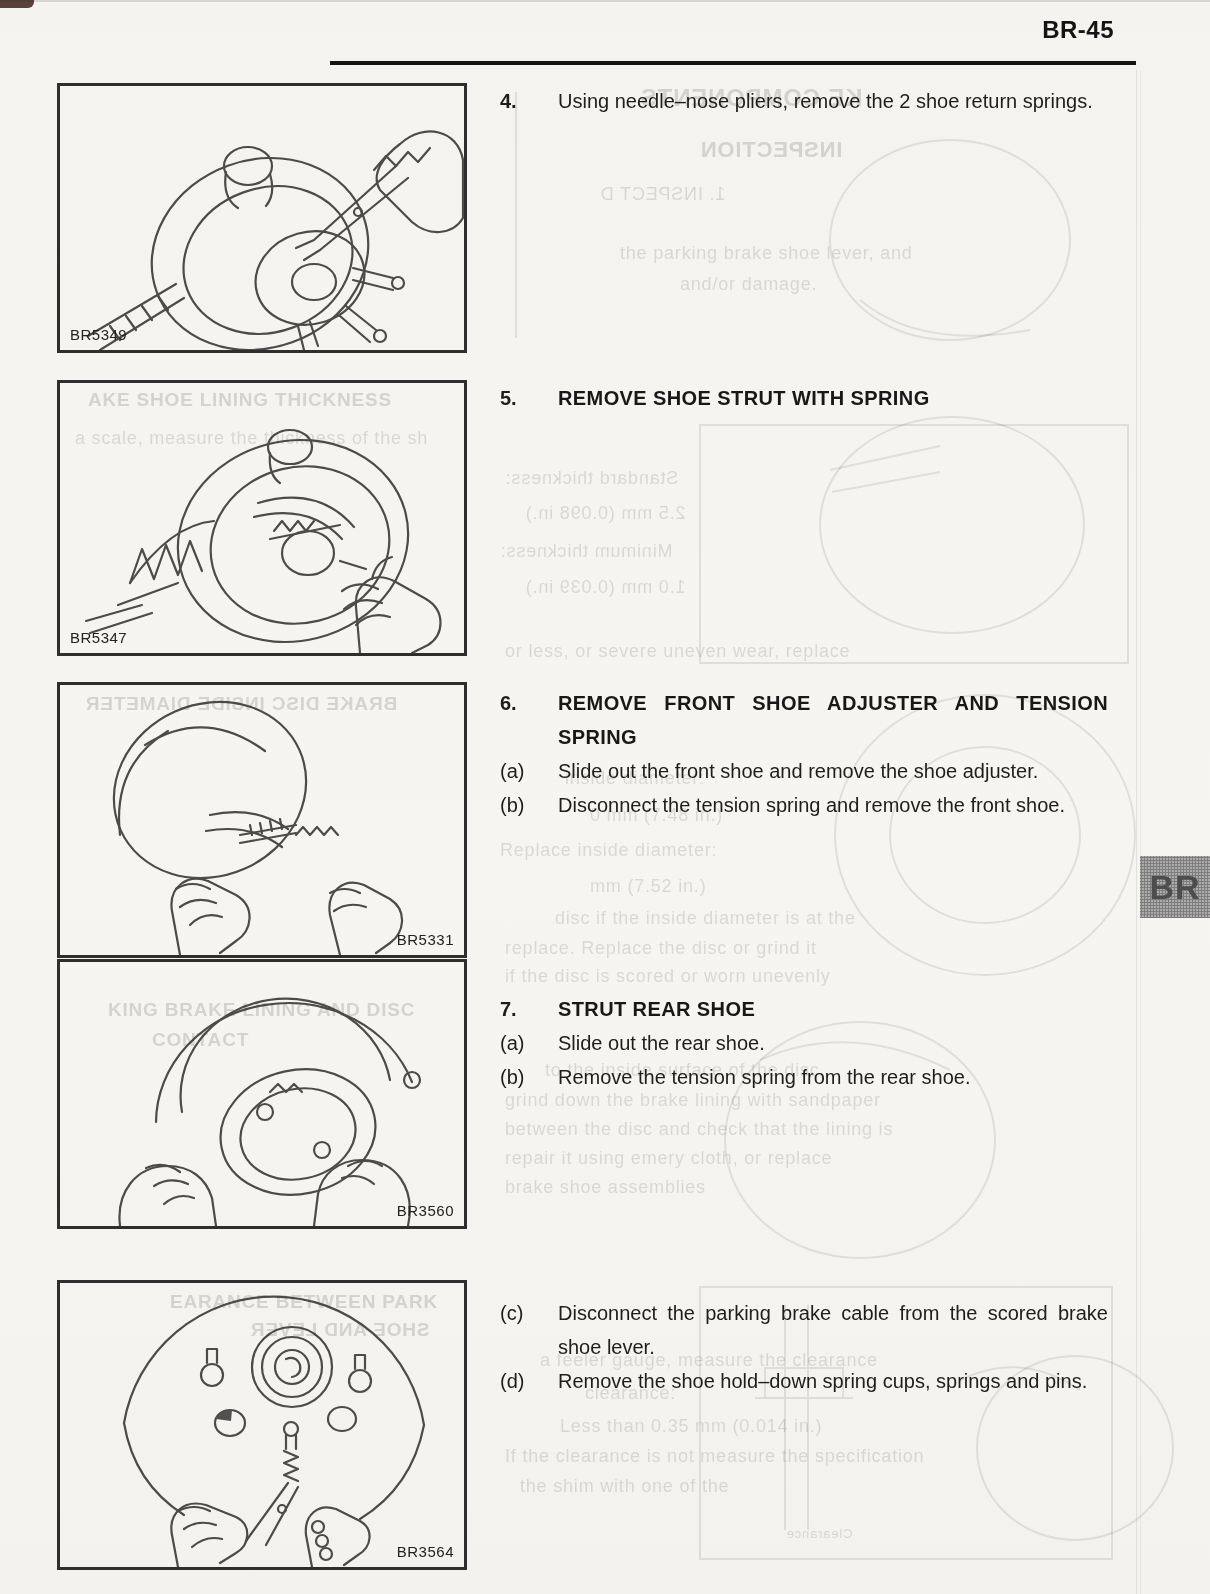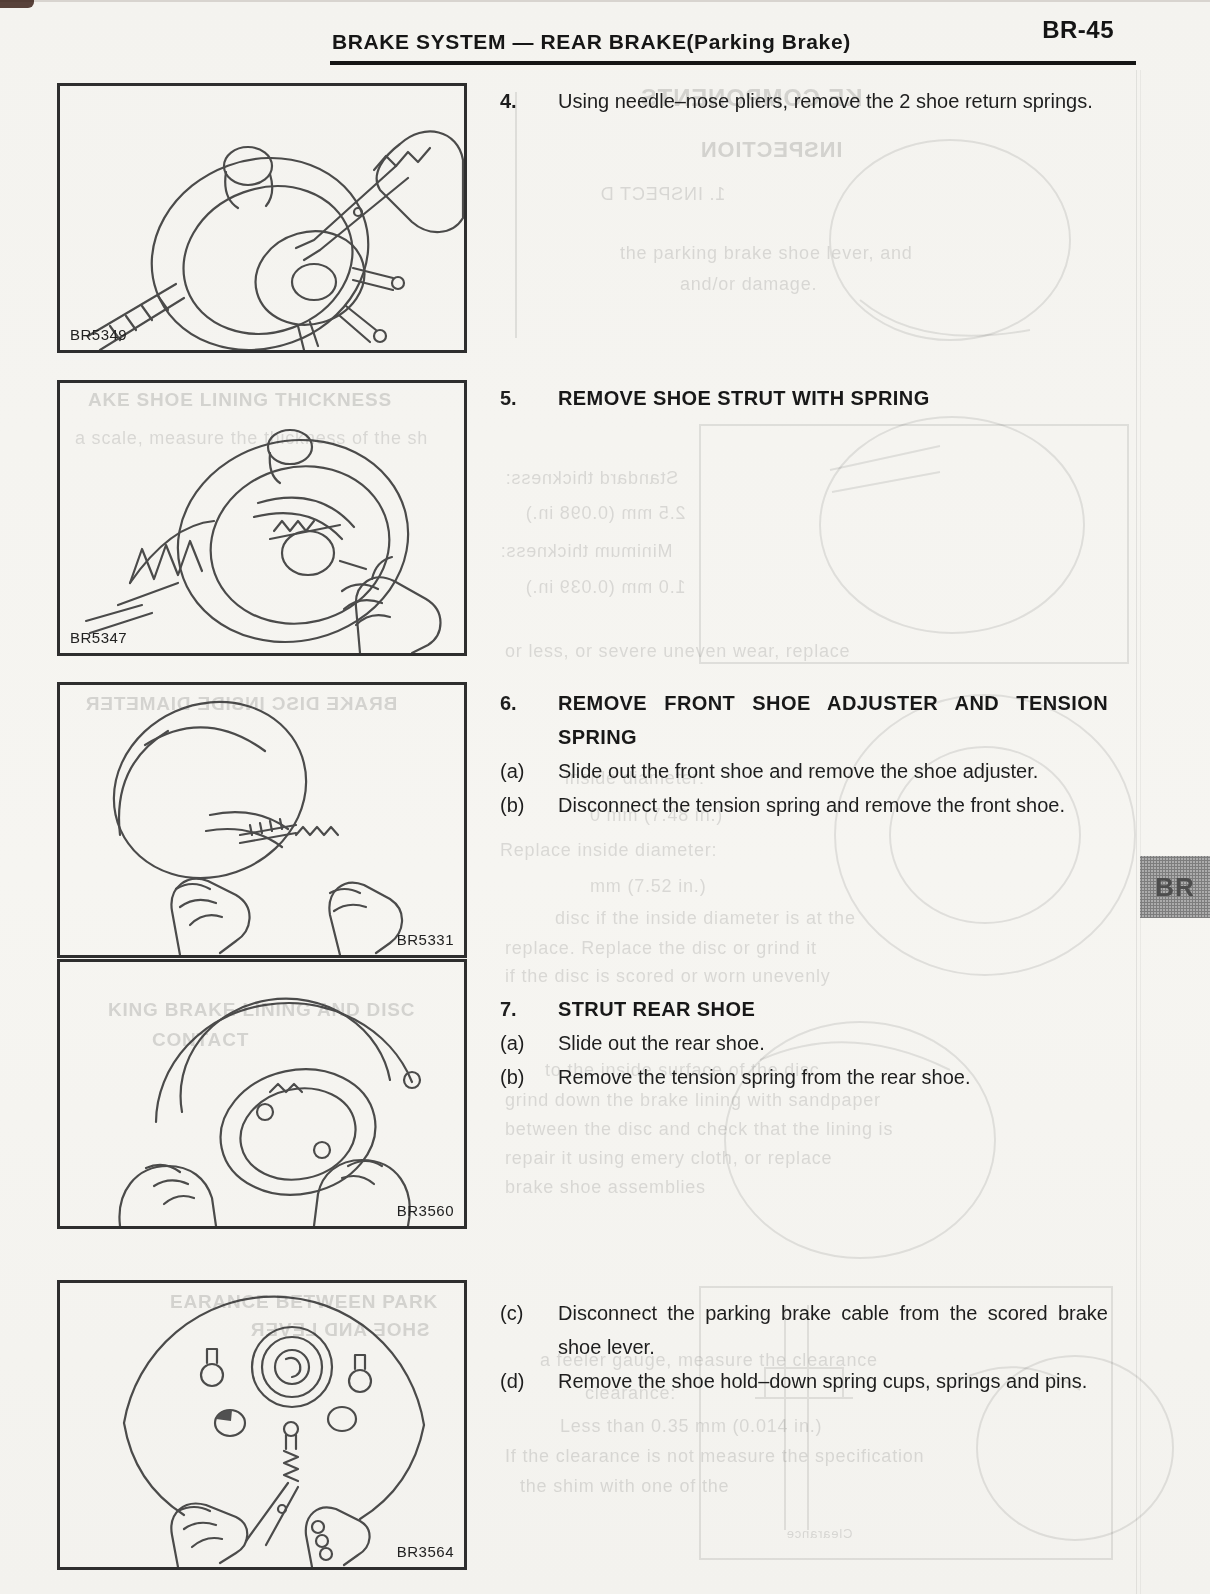--- a/index.html
+++ b/index.html
@@ -34,21 +34,21 @@
   .stitle{width:550px;font-weight:bold;font-size:20px;line-height:34px;text-align:justify;letter-spacing:.4px;color:#181818;}
   .sbody{width:550px;font-size:20px;line-height:34px;text-align:justify;color:#1e1e1e;}
 
   
   .brtab{
     position:absolute;right:0;top:856px;width:70px;height:62px;
     background-color:#acacac;
     background-image:radial-gradient(rgba(120,120,120,.9) 1px, transparent 1.1px);
     background-size:3px 3px;
     display:flex;align-items:center;justify-content:center;
-    font-weight:bold;font-size:26px;color:#4d4d4d;letter-spacing:1px;
+    font-weight:bold;font-size:34px;color:#4d4d4d;letter-spacing:1px;
   }
 
   
   .ghost-layer{position:absolute;inset:0;pointer-events:none;}
   .g{
     position:absolute;white-space:nowrap;font-size:18px;line-height:20px;
     color:rgba(55,55,55,.15);filter:blur(.5px);letter-spacing:.8px;
   }
   .b{font-weight:bold;color:rgba(45,45,45,.17);}
   .m{transform:scaleX(-1);}
@@ -113,21 +113,20 @@
     <div class="g b" style="left:170px;top:1292px;font-size:19px">EARANCE   BETWEEN   PARK</div>
     <div class="g b m" style="left:250px;top:1320px;font-size:19px">SHOE AND LEVER</div>
     <div class="g" style="left:540px;top:1350px">a feeler gauge, measure the clearance</div>
     <div class="g" style="left:585px;top:1383px">clearance:</div>
     <div class="g" style="left:560px;top:1416px">Less than 0.35 mm (0.014 in.)</div>
     <div class="g" style="left:505px;top:1446px">If the clearance is not measure the specification</div>
     <div class="g" style="left:520px;top:1476px">the shim with one of the</div>
     <div class="g m" style="left:786px;top:1524px;font-size:13px">Clearance</div>
   </div>
 
-  <div class="hd-title">BRAKE SYSTEM  —  REAR BRAKE(Parking Brake)</div>
   <div class="hd-rule"></div>
   <div class="hd-page">BR-45</div>
 
   <div class="fig" style="top:83px;width:404px;height:264px;">
     <svg viewBox="0 0 404 264" width="404" height="264">
       <g class="art">
         <ellipse cx="200" cy="168" rx="110" ry="94" transform="rotate(-20 200 168)"></ellipse>
         <ellipse cx="208" cy="174" rx="86" ry="72" transform="rotate(-20 208 174)"></ellipse>
         <ellipse cx="250" cy="192" rx="55" ry="46" transform="rotate(-16 250 192)"></ellipse>
         <ellipse cx="254" cy="196" rx="22" ry="18"></ellipse>

